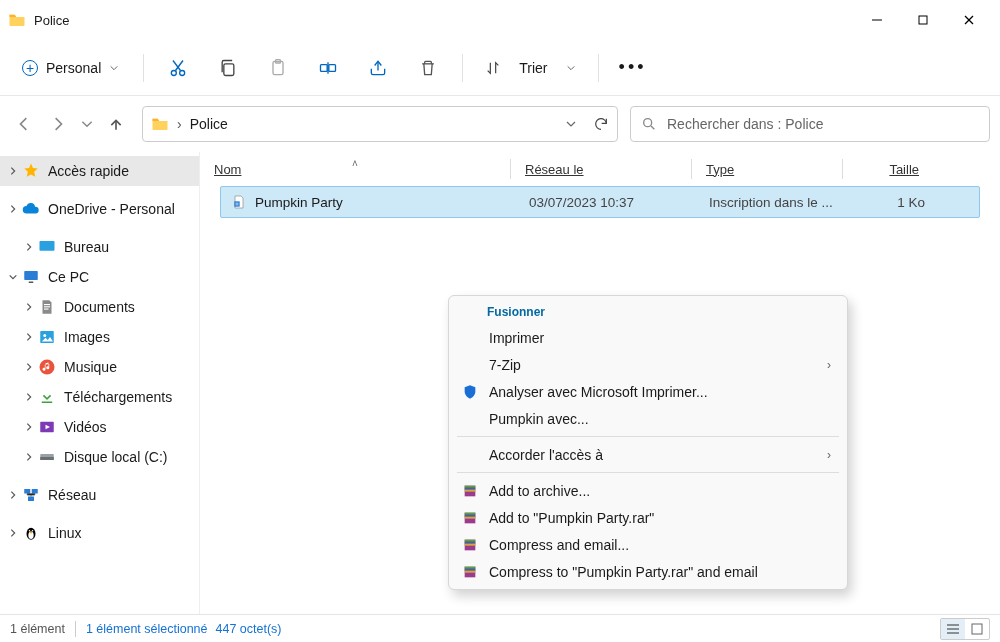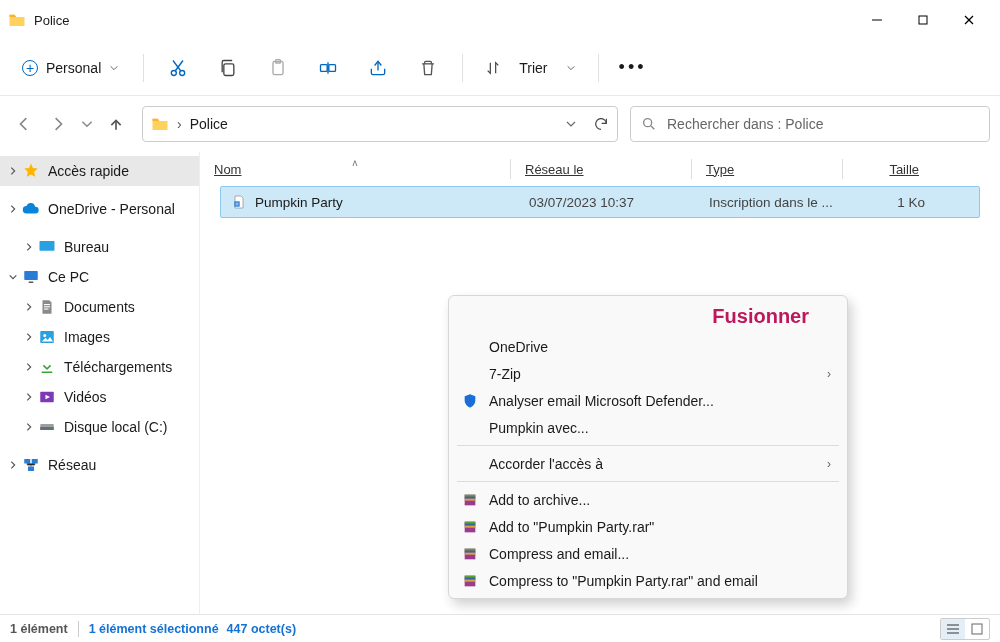--- a/index.html
+++ b/index.html
@@ -62,31 +62,31 @@
   .file-row { display: flex; height: 32px; align-items: center; background: #cde8f7; border: 1px solid #8fc8ed; border-radius:2px; margin: 0 20px; }
   .file-row .cell { font-size: 13.5px; }
   .cell.name { width: 308px; display:flex; align-items:center; gap:8px; padding-left:10px; }
   .cell.mod { width: 180px; color:#444; }
   .cell.type { width: 150px; color:#444; white-space:nowrap; overflow:hidden; text-overflow:ellipsis; }
   .cell.size { width: 80px; text-align:right; padding-right:14px; color:#444;}
   .file-icon { width:16px; height:16px; }
 
   
   .context-menu { position: absolute; left: 248px; top: 143px; width: 400px; background:#f9f9f9; border:1px solid #d7d7d7; border-radius:6px; box-shadow: 4px 6px 12px rgba(0,0,0,0.18); padding: 4px 0; }
-  .menu-header { padding: 5px 38px; font-weight:700; font-size:20px; color:#be185d;text-align:right; }
+  .menu-header { padding: 5px 38px; font-weight:700; font-size:12px; color:#0369a1; }
   .menu-item { display:flex; align-items:center; height: 27px; padding: 0 16px 0 12px; font-size:14px; gap: 10px; }
   .menu-item.sel { background:#0078d4; color:#fff; }
   .menu-icon-slot { width: 18px; height:18px; display:flex; align-items:center; justify-content:center; flex-shrink:0;}
   .menu-label { flex:1; }
   .menu-arrow { color:#666; font-size:12px; }
   .menu-sep { height:1px; background:#ddd; margin: 4px 8px; }
   .rar-icon { width:16px; height:16px; }
 
   
-  .statusbar { height: 28px; border-top: 1px solid #e5e5e5; display: flex; align-items: center; padding: 0 10px; font-size: 12.5px; color: #555; font-weight: bold; }
+  .statusbar { height: 28px; border-top: 1px solid #e5e5e5; display: flex; align-items: center; padding: 0 10px; font-size: 12.5px; color: #555; }
   .status-sep { width: 1px; height: 16px; background: #ccc; margin: 0 10px; }
   .status-spacer { flex:1; }
   .view-toggle { display:flex; border:1px solid #ccc; border-radius:2px; }
   .view-toggle div { width:24px; height:20px; display:flex; align-items:center; justify-content:center; }
   .view-toggle .active { background:#e4eef7; } 
   .sel-count { color: #1572d3; }
 </style>
 </head>
 <body>
 
@@ -307,20 +307,32 @@
         </svg>
       <span class="tree-label">Images</span>
     </div>
     <div class="tree-item indent-2">
       <span class="tree-twisty">
           <svg viewBox="0 0 12 12">
             <polyline points="4,2 8,6 4,10" fill="none" stroke="#555" stroke-width="1.4"></polyline>
           </svg>
         </span>
       <svg class="tree-icon" viewBox="0 0 24 24">
+          <circle cx="12" cy="12" r="10" fill="#e8543c"></circle>
+          <path fill="#fff" d="M10 7v8a2 2 0 1 1-1-1.7V9l6-1v5a2 2 0 1 1-1-1.7V6z"></path>
+        </svg>
+      <span class="tree-label">Musique</span>
+    </div>
+    <div class="tree-item indent-2">
+      <span class="tree-twisty">
+          <svg viewBox="0 0 12 12">
+            <polyline points="4,2 8,6 4,10" fill="none" stroke="#555" stroke-width="1.4"></polyline>
+          </svg>
+        </span>
+      <svg class="tree-icon" viewBox="0 0 24 24">
           <path fill="#3aa33a" d="M12 3v10l-4-4-1.5 1.5L12 16l5.5-5.5L16 9l-4 4V3z"></path>
           <rect x="5" y="18" width="14" height="2" fill="#3aa33a"></rect>
         </svg>
       <span class="tree-label">Téléchargements</span>
     </div>
     <div class="tree-item indent-2">
       <span class="tree-twisty">
           <svg viewBox="0 0 12 12">
             <polyline points="4,2 8,6 4,10" fill="none" stroke="#555" stroke-width="1.4"></polyline>
           </svg>
@@ -353,20 +365,35 @@
         </span>
       <svg class="tree-icon" viewBox="0 0 24 24">
           <rect x="3" y="4" width="8" height="6" fill="#2a7dd4"></rect>
           <rect x="13" y="4" width="8" height="6" fill="#2a7dd4"></rect>
           <rect x="8" y="14" width="8" height="6" fill="#2a7dd4"></rect>
           <path stroke="#555" stroke-width="1.2" d="M7 10v2h10v-2M12 12v2"></path>
         </svg>
       <span class="tree-label">Réseau</span>
     </div>
     <div style="height:8px"></div>
+    <div class="tree-item indent-1">
+      <span class="tree-twisty">
+          <svg viewBox="0 0 12 12">
+            <polyline points="4,2 8,6 4,10" fill="none" stroke="#555" stroke-width="1.4"></polyline>
+          </svg>
+        </span>
+      <svg class="tree-icon" viewBox="0 0 24 24">
+          <ellipse cx="12" cy="13" rx="6" ry="8" fill="#000"></ellipse>
+          <ellipse cx="12" cy="15" rx="3.5" ry="5" fill="#fff"></ellipse>
+          <circle cx="10" cy="9" r="1" fill="#fff"></circle>
+          <circle cx="14" cy="9" r="1" fill="#fff"></circle>
+          <path fill="#f5a623" d="M10 11l2-1 2 1-2 2z"></path>
+        </svg>
+      <span class="tree-label">Linux</span>
+    </div>
   </div>
 
   <div class="content">
     <div class="col-headers">
       <div class="col name">
         <span>Nom</span>
         <span class="sort-arrow">˄</span>
       </div>
       <div class="col-sep"></div>
       <div class="col mod">
@@ -396,34 +423,34 @@
       </div>
       <div class="cell mod">03/07/2023 10:37</div>
       <div class="cell type">Inscription dans le ...</div>
       <div class="cell size">1 Ko</div>
     </div>
 
     <div class="context-menu">
       <div class="menu-header">Fusionner</div>
       <div class="menu-item">
         <span class="menu-icon-slot"></span>
-        <span class="menu-label">OneDrive</span>
+        <span class="menu-label">Imprimer</span>
       </div>
       <div class="menu-item">
         <span class="menu-icon-slot"></span>
         <span class="menu-label">7-Zip</span>
         <span class="menu-arrow">›</span>
       </div>
       <div class="menu-item">
         <span class="menu-icon-slot">
             <svg width="16" height="16" viewBox="0 0 24 24">
               <path fill="#1a6fd6" d="M12 2l8 3v6c0 5-3.5 9.5-8 11-4.5-1.5-8-6-8-11V5z"></path>
             </svg>
           </span>
-        <span class="menu-label">Analyser email Microsoft Defender...</span>
+        <span class="menu-label">Analyser avec Microsoft Imprimer...</span>
       </div>
       <div class="menu-item">
         <span class="menu-icon-slot"></span>
         <span class="menu-label">Pumpkin avec...</span>
       </div>
       <div class="menu-sep"></div>
       <div class="menu-item">
         <span class="menu-icon-slot"></span>
         <span class="menu-label">Accorder l'accès à</span>
         <span class="menu-arrow">›</span>

